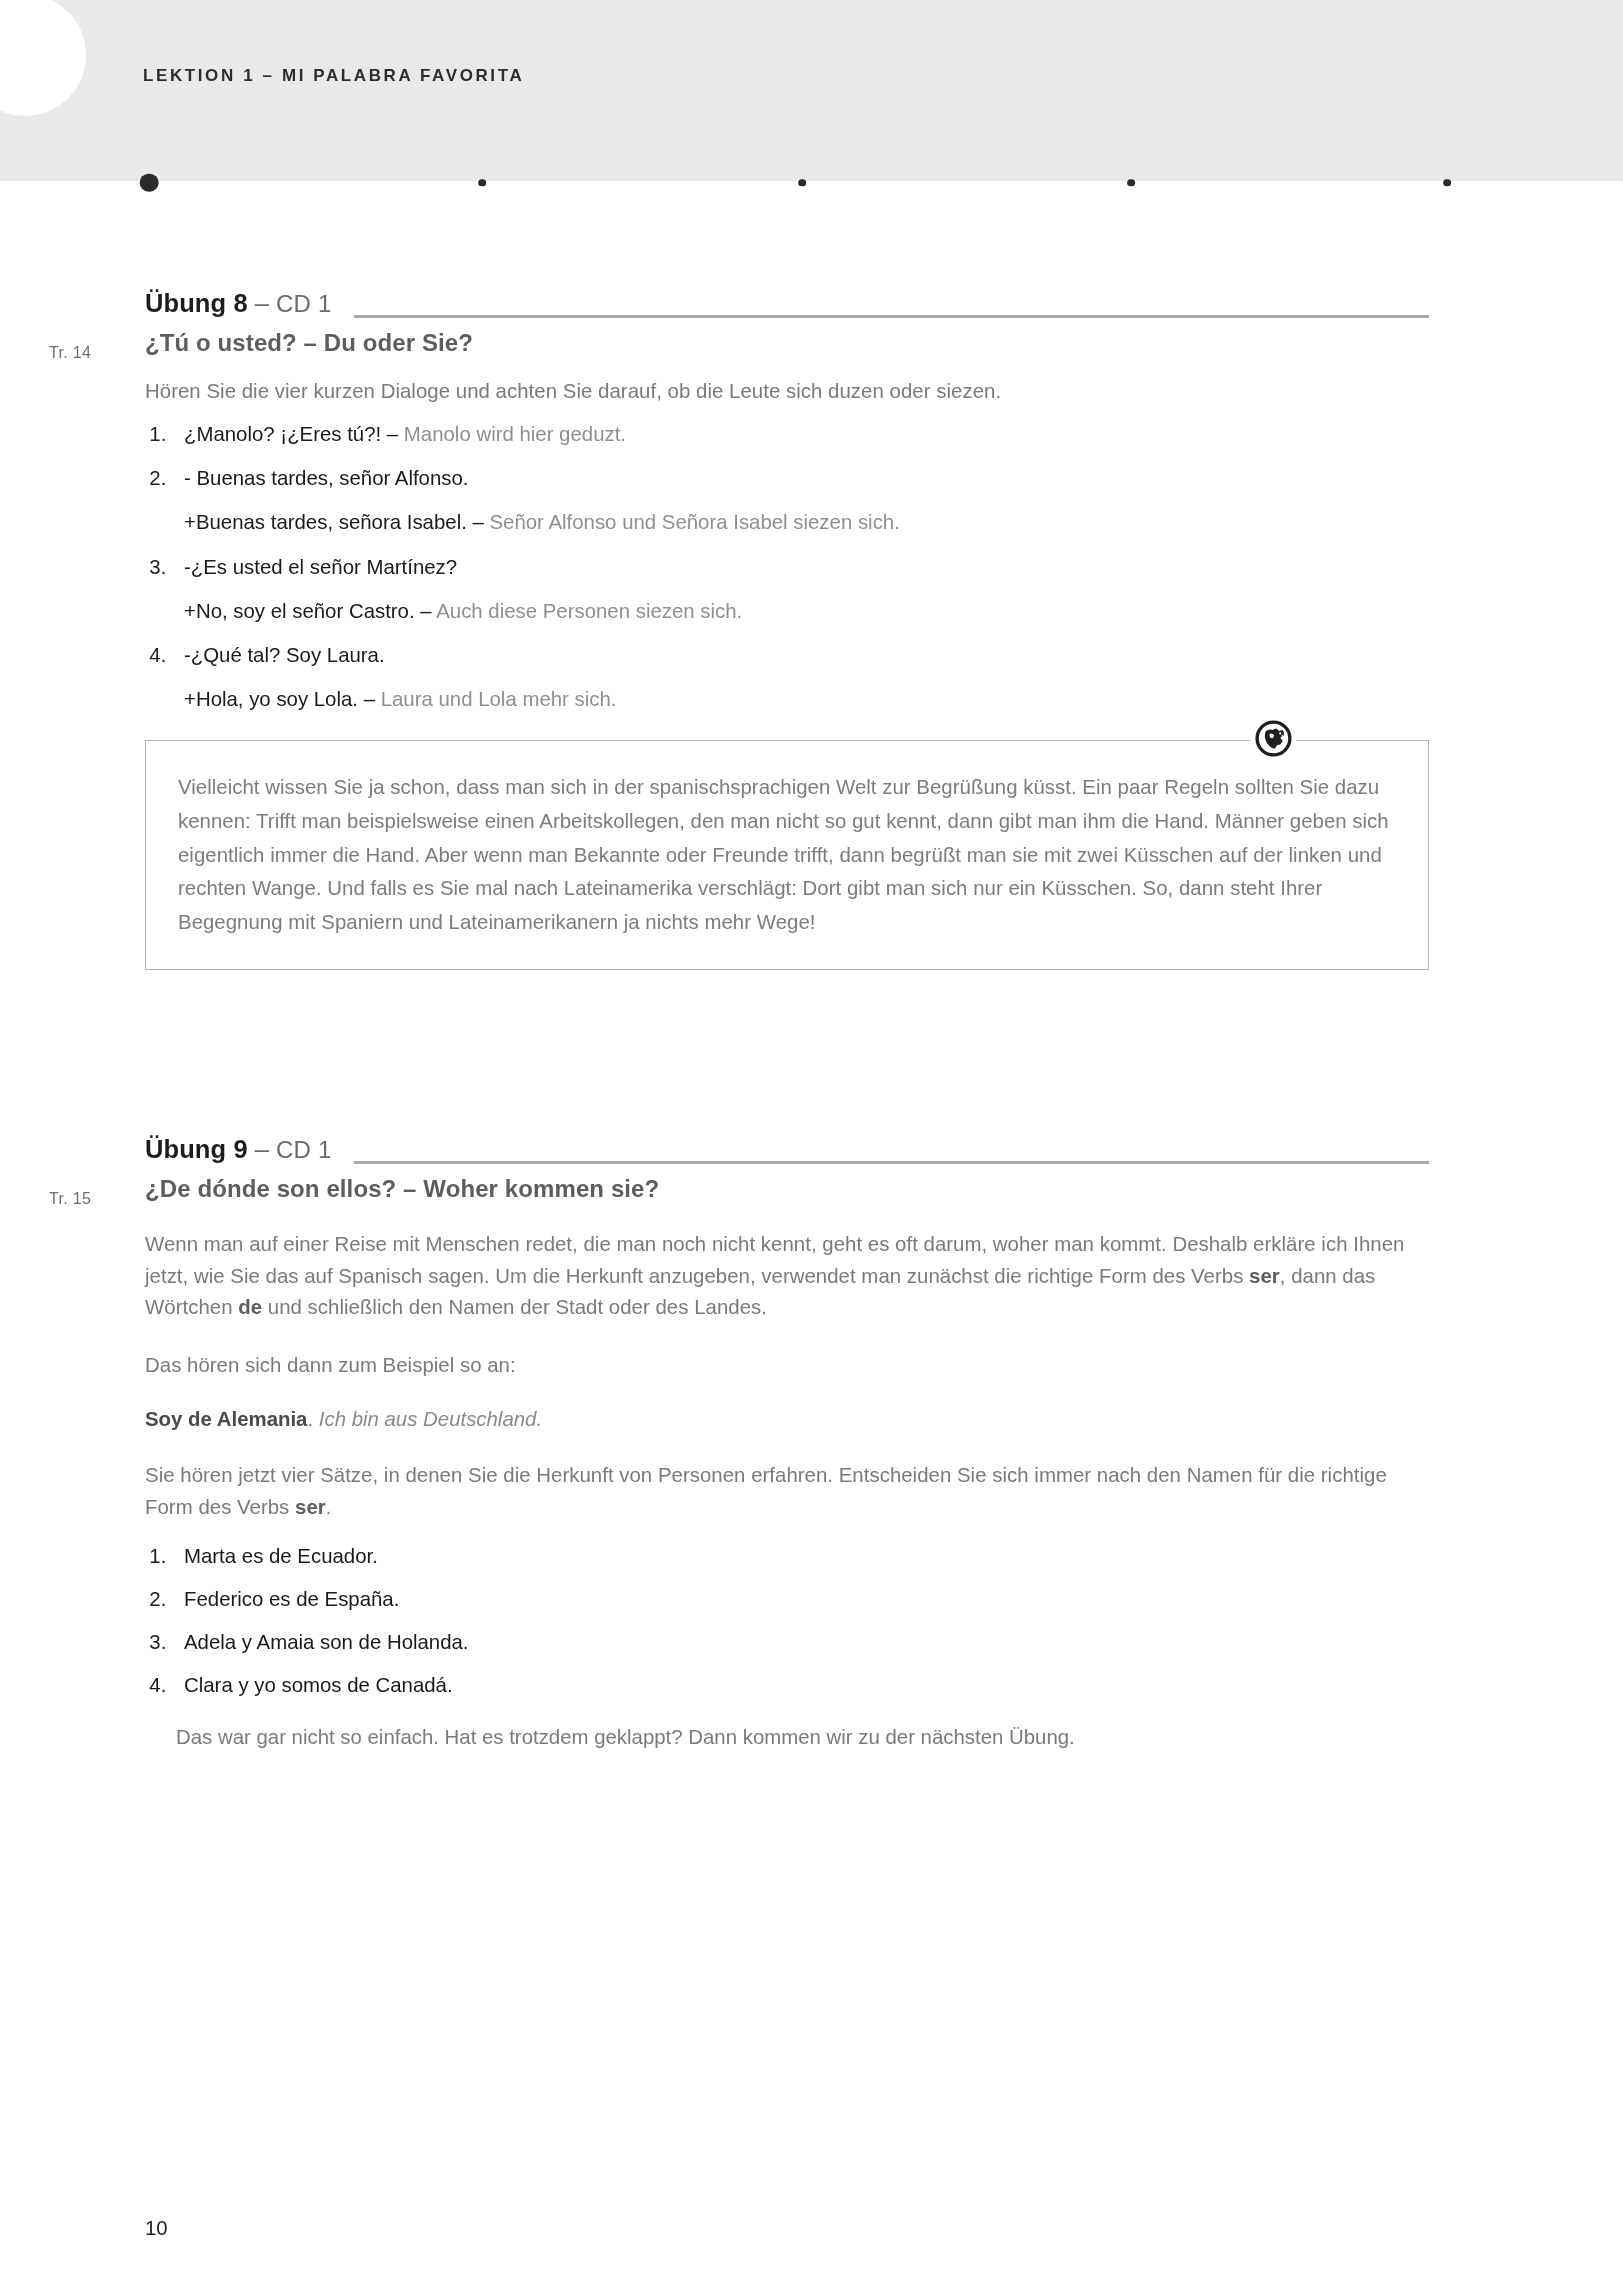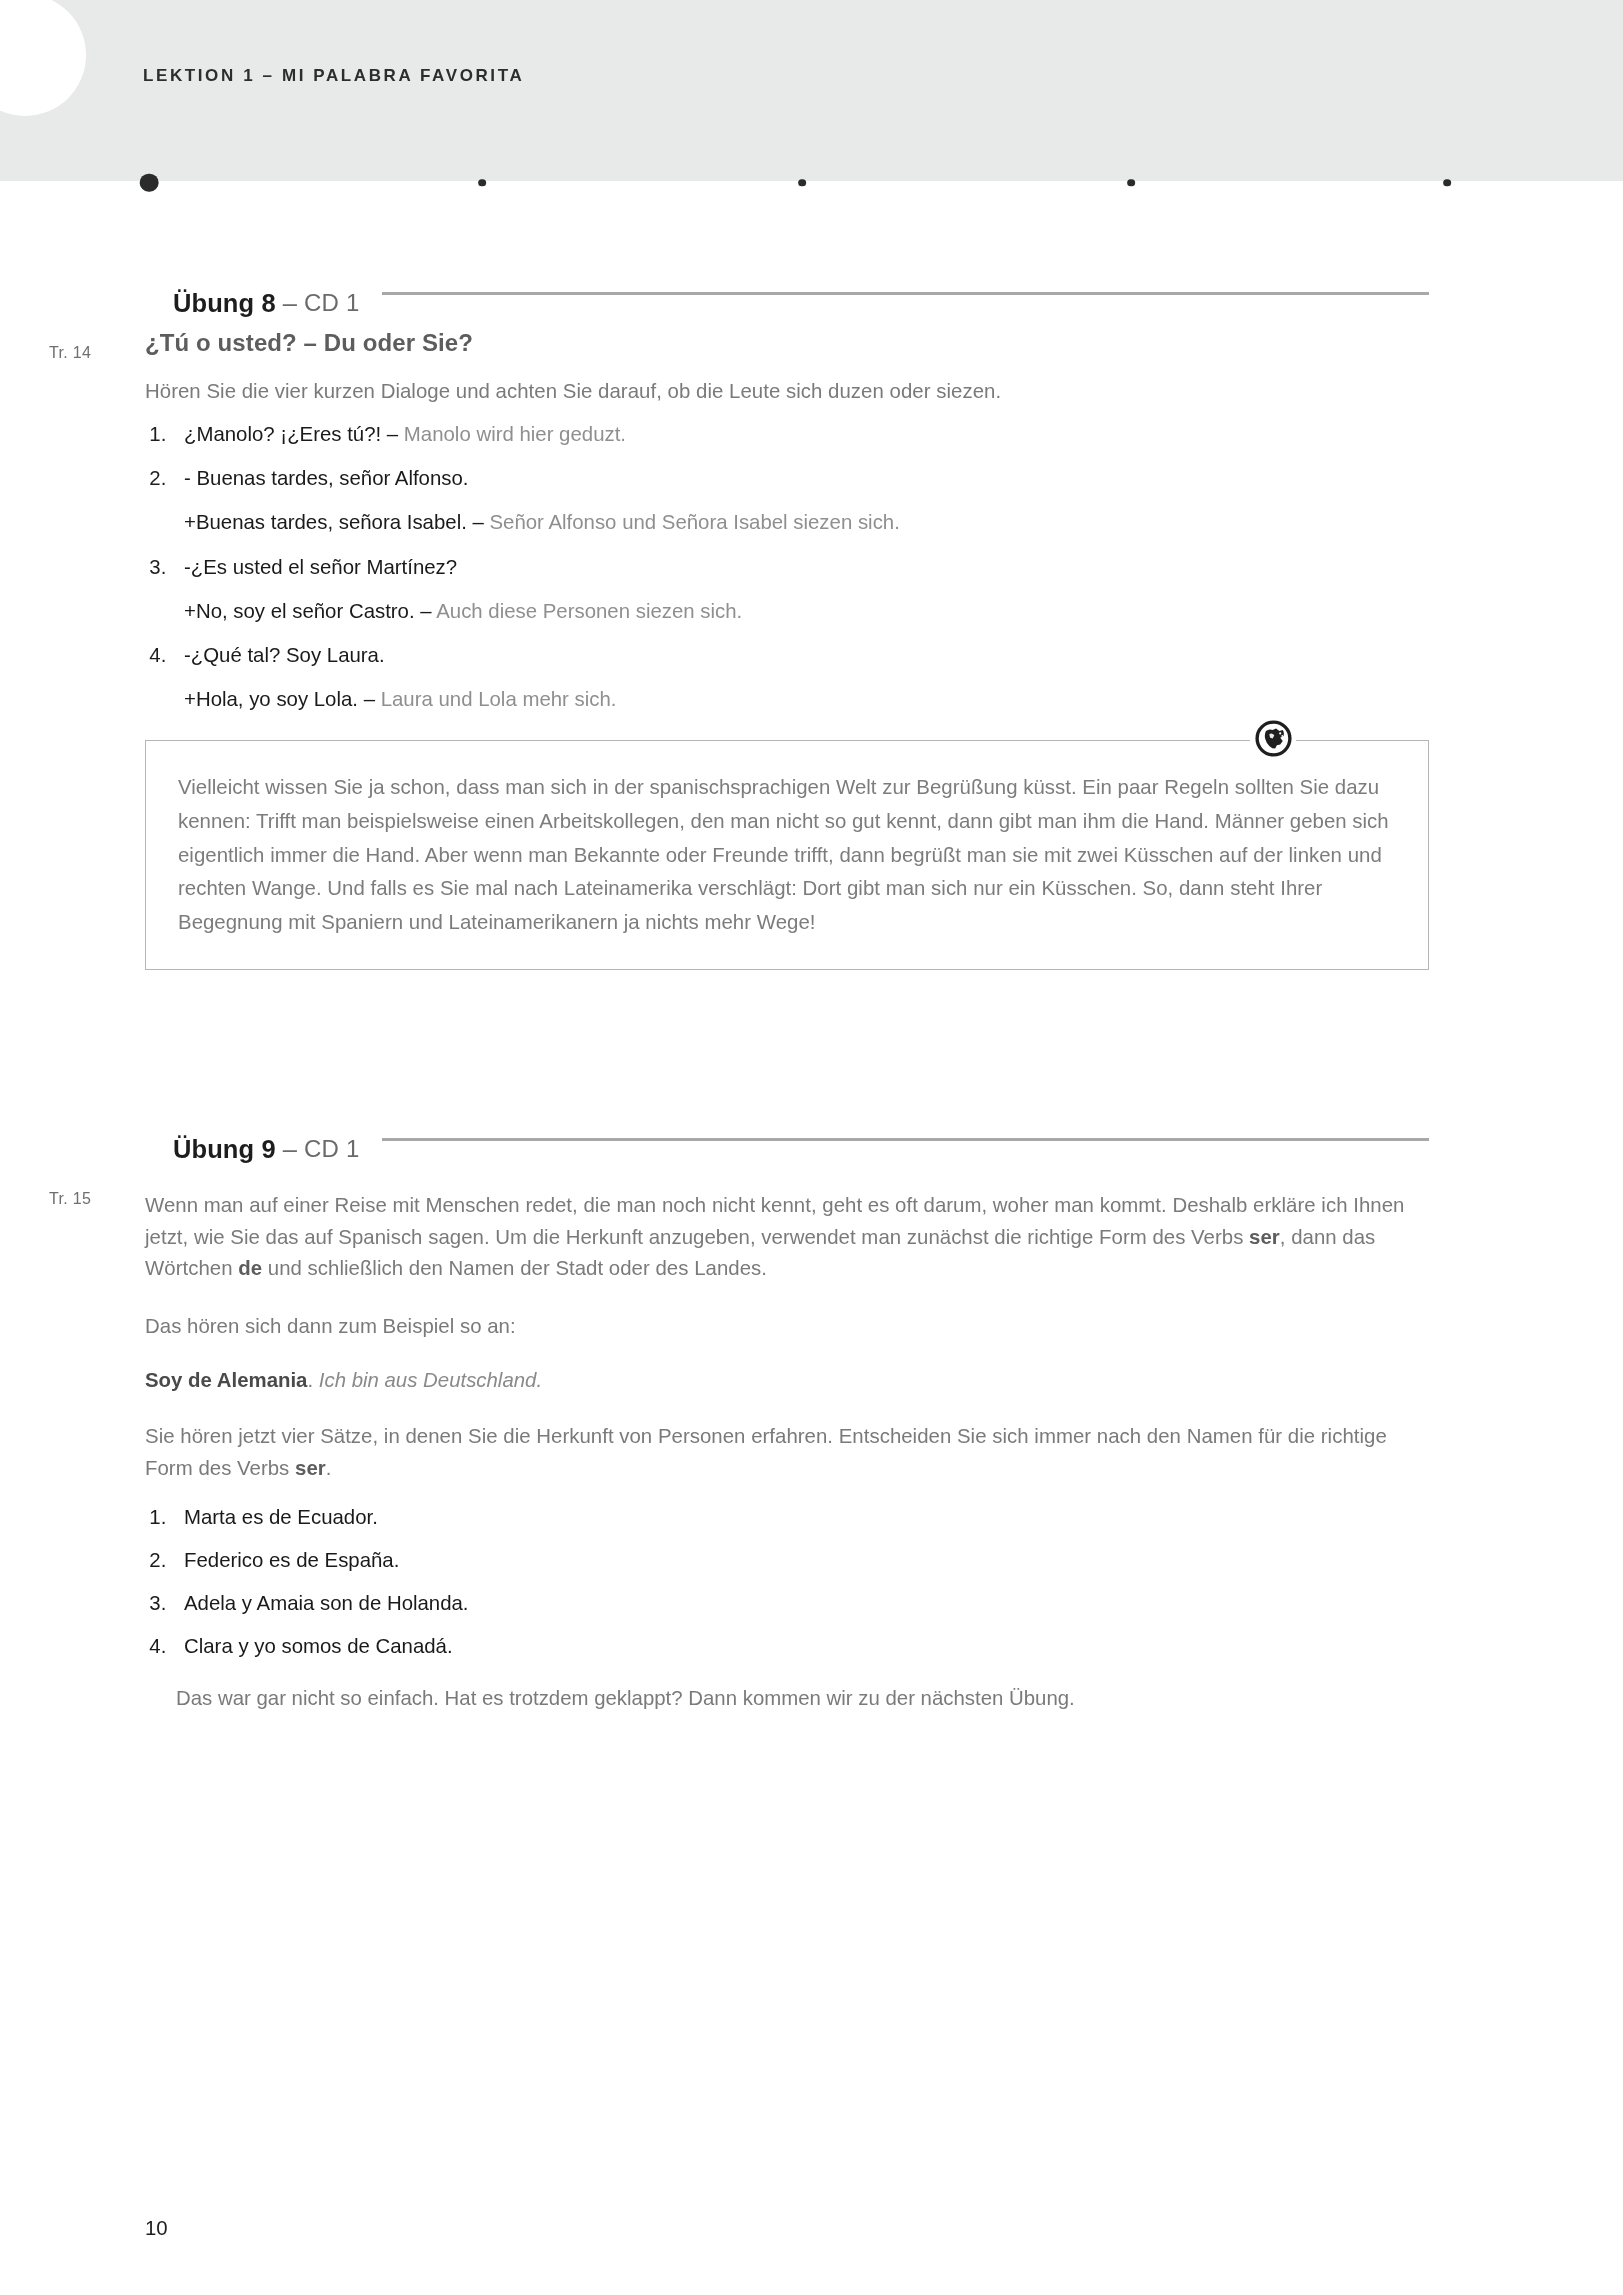--- a/index.html
+++ b/index.html
@@ -81,23 +81,22 @@
 
   .content {
     position: absolute;
     left: 145px;
     width: 1284px;
   }
 
   
   .ex-head {
     display: flex;
-    align-items: flex-start;
+    align-items: flex-end;
     gap: 0;
-    margin-left: 28px;
   }
   .ex-head .ue {
     font-size: 25.5px;
     font-weight: bold;
     color: #1d1d1d;
     white-space: nowrap;
     letter-spacing: 0.1px;
   }
   .ex-head .dash {
     font-size: 25.5px;
@@ -320,20 +319,21 @@
 
   <div class="content" style="top:1135px;">
 
     <div class="ex-head">
       <span class="ue">Übung 9</span>
       <span class="dash"> – </span>
       <span class="cd">CD 1</span>
       <span class="rule"></span>
     </div>
 
+    <div class="ex-subtitle">¿De dónde son ellos? – Woher kommen sie?</div>
 
     <div class="body-par">
       <span>Wenn man auf einer Reise mit Menschen redet, die man noch nicht kennt, geht es oft darum, woher man kommt. Deshalb erkläre ich Ihnen jetzt, wie Sie das auf Spanisch sagen. Um die Herkunft anzugeben, verwendet man zunächst die richtige Form des Verbs </span><b>ser</b><span>, dann das Wörtchen </span><b>de</b><span> und schließlich den Namen der Stadt oder des Landes.</span>
     </div>
 
     <div class="body-par">Das hören sich dann zum Beispiel so an:</div>
 
     <div class="example-line">
       <b>Soy de Alemania</b><span>. </span><i>Ich bin aus Deutschland.</i>
     </div>

